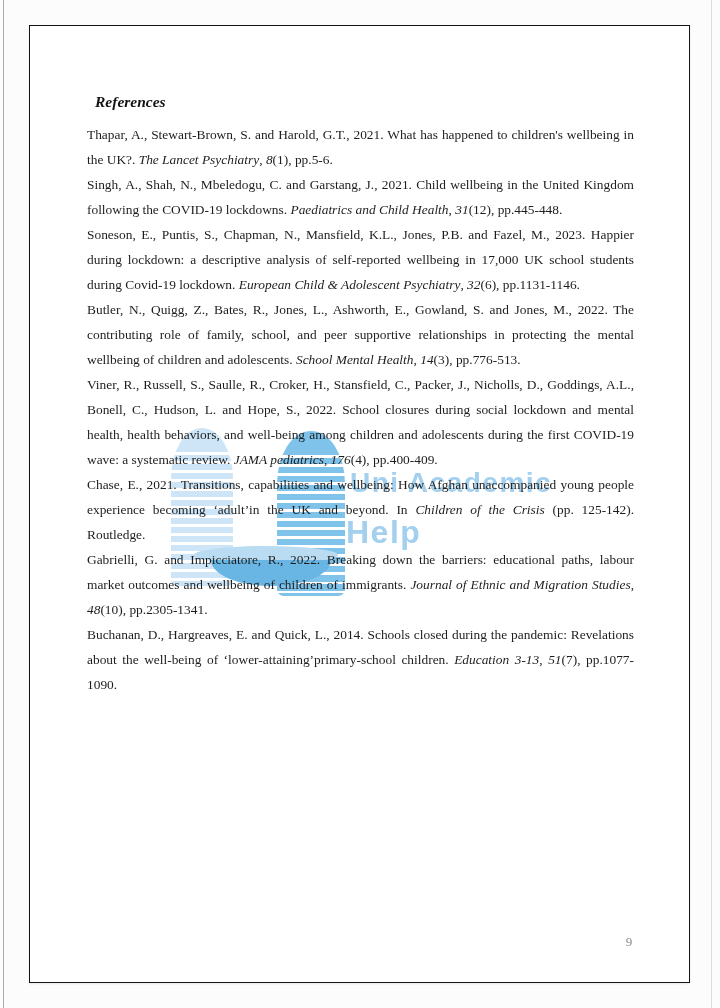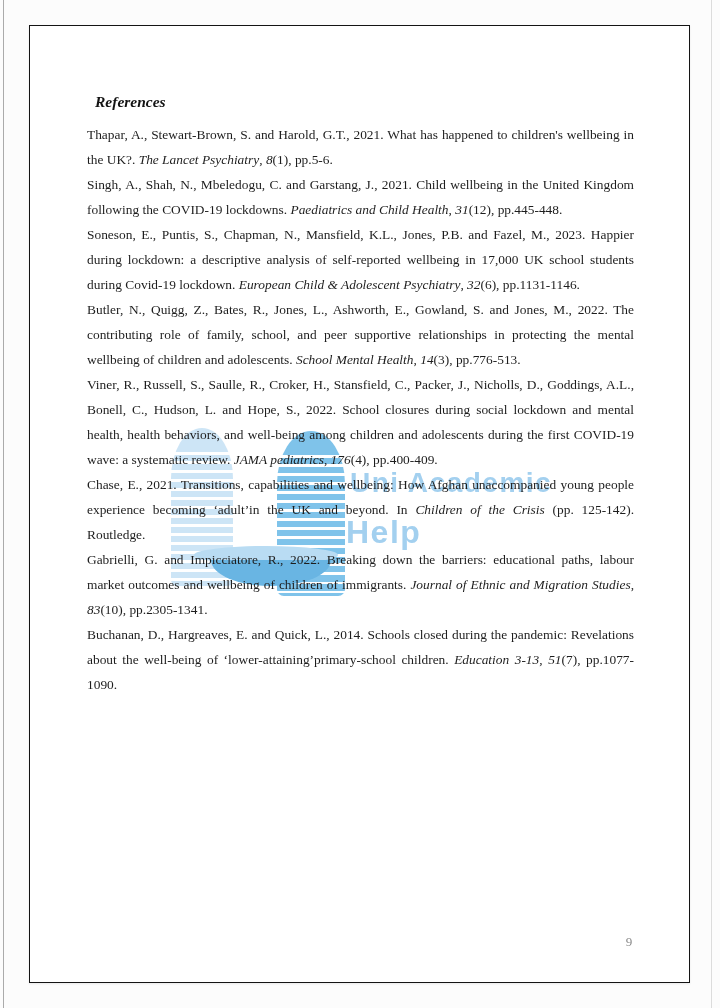--- a/index.html
+++ b/index.html
@@ -87,19 +87,19 @@
 
   <div class="content">
     <h1 class="refs-heading">References</h1>
     <div>
         <p class="ref"><span>Thapar, A., Stewart-Brown, S. and Harold, G.T., 2021. What has happened to children's wellbeing in the UK?. </span><em>The Lancet Psychiatry</em><span>, </span><em>8</em><span>(1), pp.5-6.</span></p>
         <p class="ref"><span>Singh, A., Shah, N., Mbeledogu, C. and Garstang, J., 2021. Child wellbeing in the United Kingdom following the COVID-19 lockdowns. </span><em>Paediatrics and Child Health</em><span>, </span><em>31</em><span>(12), pp.445-448.</span></p>
         <p class="ref"><span>Soneson, E., Puntis, S., Chapman, N., Mansfield, K.L., Jones, P.B. and Fazel, M., 2023. Happier during lockdown: a descriptive analysis of self-reported wellbeing in 17,000 UK school students during Covid-19 lockdown. </span><em>European Child &amp; Adolescent Psychiatry</em><span>, </span><em>32</em><span>(6), pp.1131-1146.</span></p>
         <p class="ref"><span>Butler, N., Quigg, Z., Bates, R., Jones, L., Ashworth, E., Gowland, S. and Jones, M., 2022. The contributing role of family, school, and peer supportive relationships in protecting the mental wellbeing of children and adolescents. </span><em>School Mental Health</em><span>, </span><em>14</em><span>(3), pp.776-513.</span></p>
         <p class="ref"><span>Viner, R., Russell, S., Saulle, R., Croker, H., Stansfield, C., Packer, J., Nicholls, D., Goddings, A.L., Bonell, C., Hudson, L. and Hope, S., 2022. School closures during social lockdown and mental health, health behaviors, and well-being among children and adolescents during the first COVID-19 wave: a systematic review. </span><em>JAMA pediatrics</em><span>, </span><em>176</em><span>(4), pp.400-409.</span></p>
         <p class="ref"><span>Chase, E., 2021. Transitions, capabilities and wellbeing: How Afghan unaccompanied young people experience becoming ‘adult’in the UK and beyond. In </span><em>Children of the Crisis</em><span> (pp. 125-142). Routledge.</span></p>
-        <p class="ref"><span>Gabrielli, G. and Impicciatore, R., 2022. Breaking down the barriers: educational paths, labour market outcomes and wellbeing of children of immigrants. </span><em>Journal of Ethnic and Migration Studies</em><span>, </span><em>83</em><span>(10), pp.2305-1341.</span></p>
+        <p class="ref"><span>Gabrielli, G. and Impicciatore, R., 2022. Breaking down the barriers: educational paths, labour market outcomes and wellbeing of children of immigrants. </span><em>Journal of Ethnic and Migration Studies</em><span>, </span><em>48</em><span>(10), pp.2305-1341.</span></p>
         <p class="ref"><span>Buchanan, D., Hargreaves, E. and Quick, L., 2014. Schools closed during the pandemic: Revelations about the well-being of ‘lower-attaining’primary-school children. </span><em>Education 3-13</em><span>, </span><em>51</em><span>(7), pp.1077-1090.</span></p>
       </div>
   </div>
 
   <div class="page-number">9</div>
 </div>
 
 </body></html>

